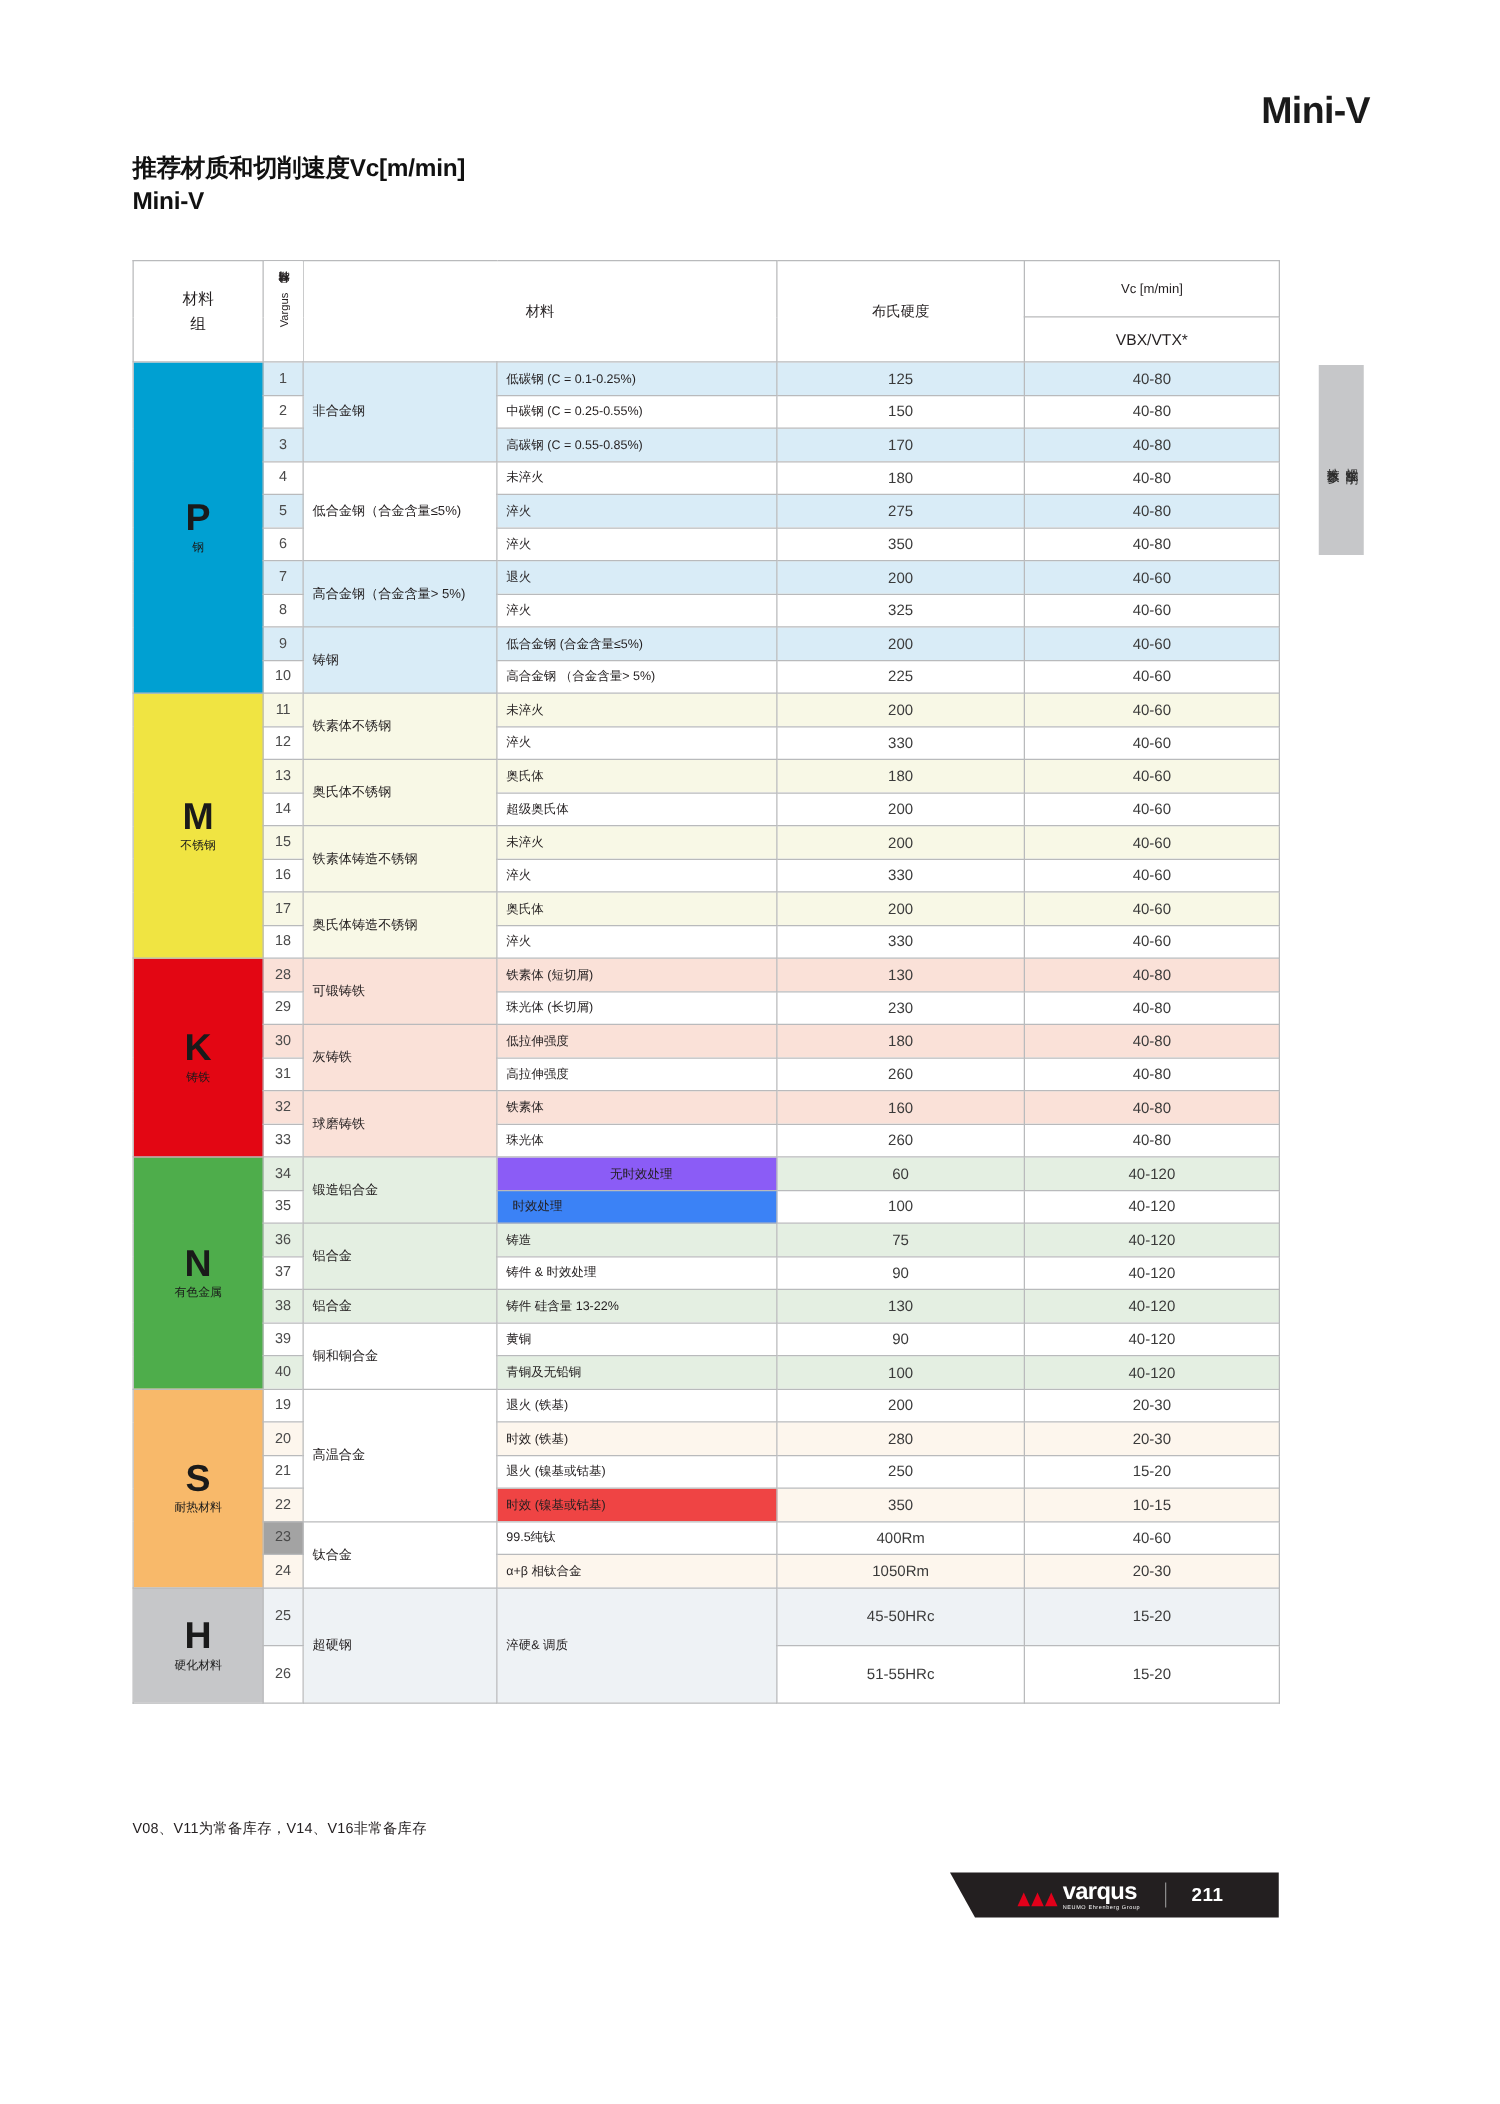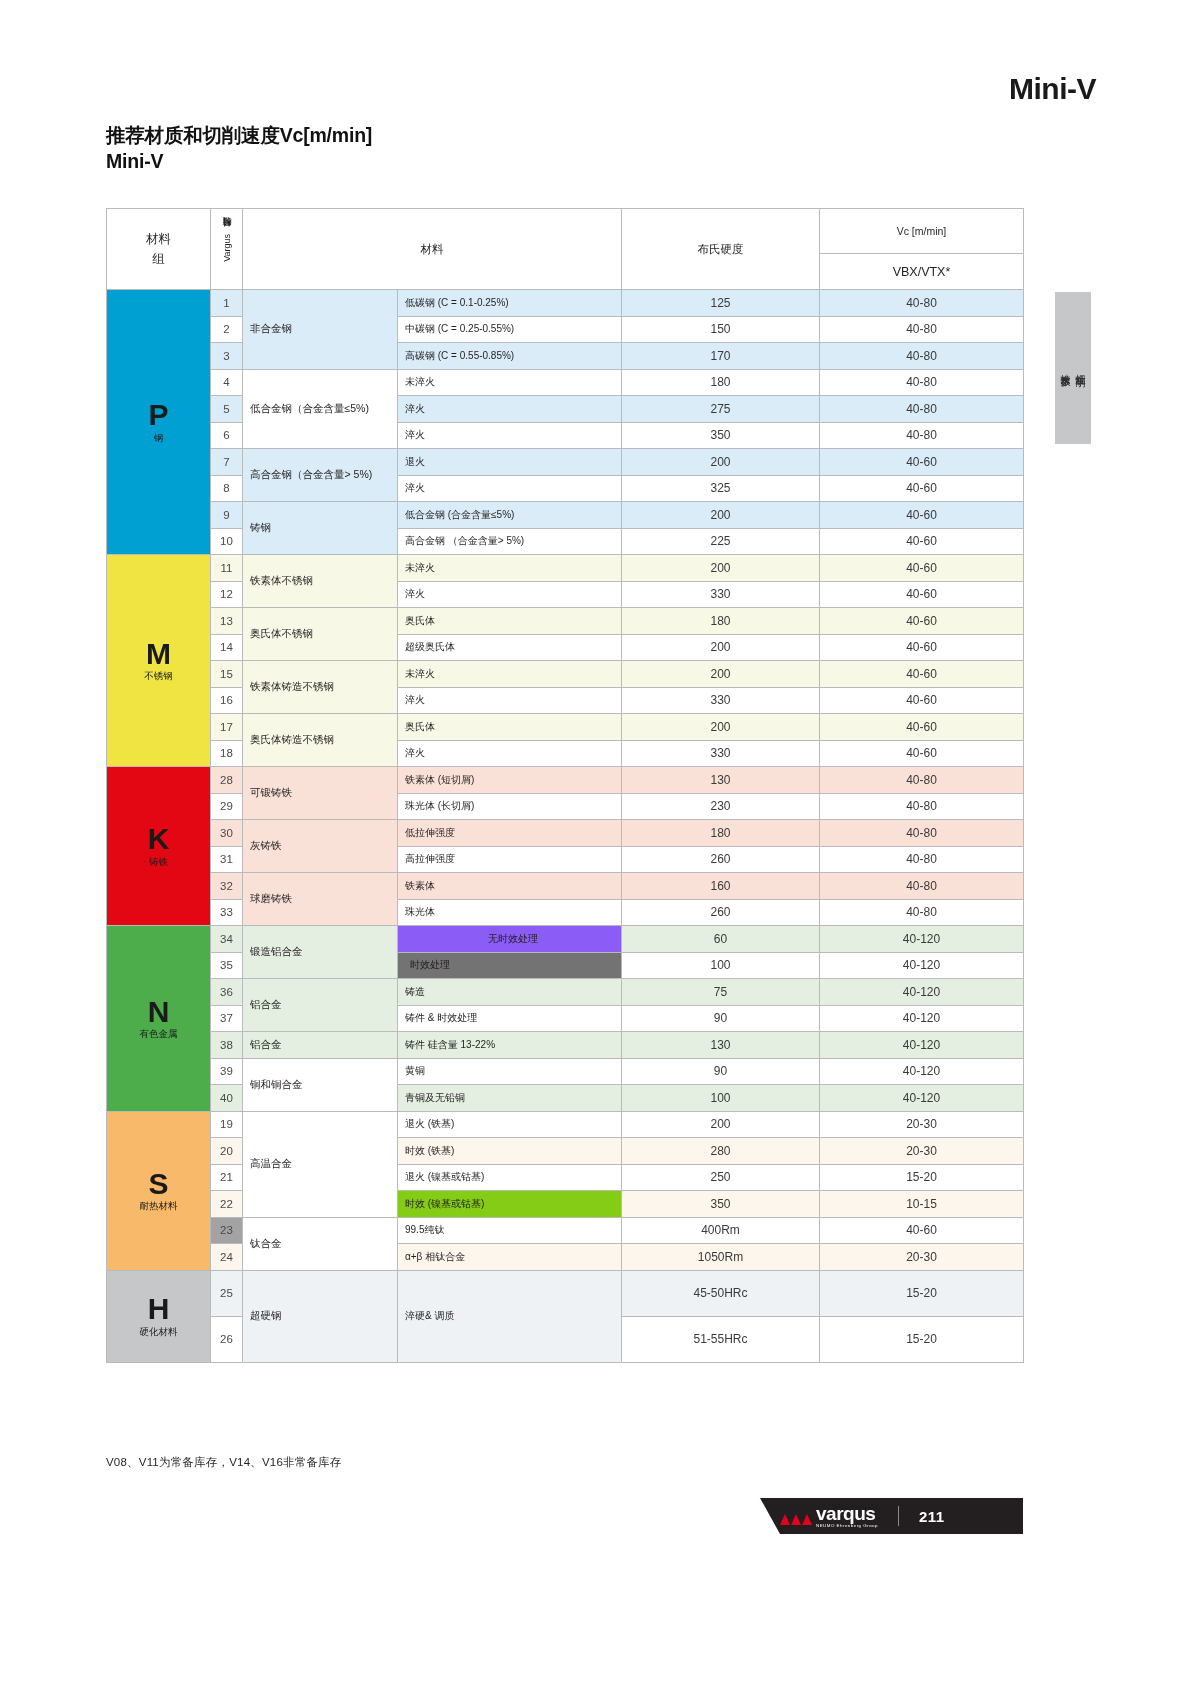--- a/index.html
+++ b/index.html
@@ -161,21 +161,21 @@
   }
 
   
   .footer-bar {
     position: absolute;
     left: 780px; top: 1498px;
     width: 243px; height: 36px;
     background: #231f20;
     display: flex;
     align-items: center;
-    justify-content: flex-start;
+    justify-content: center;
     padding-right: 10px;
   }
   .footer-tri {
     position: absolute;
     left: 760px; top: 1498px;
     width: 0; height: 0;
     border-top: 36px solid #231f20;
     border-left: 20px solid transparent;
   }
   .logo-group {
@@ -432,21 +432,21 @@
               <span class="grp-sub">有色金属</span>
             </td>
             <td class="num" style="background: rgb(228, 239, 226);">34</td>
             <td class="matgrp" rowspan="2" style="background: rgb(228, 239, 226);">锻造铝合金</td>
             <td class="mat" style="background: #8b5cf6; text-align: center;">无时效处理</td>
             <td class="hb" style="background: rgb(228, 239, 226);">60</td>
             <td class="vc" style="background: rgb(228, 239, 226);">40-120</td>
           </tr>
           <tr>
             <td class="num" style="background: rgb(255, 255, 255);">35</td>
-            <td class="mat" style="background: #737373; padding-left: 12px;">时效处理</td>
+            <td class="mat" style="background: #3b82f6; padding-left: 12px;">时效处理</td>
             <td class="hb" style="background: rgb(255, 255, 255);">100</td>
             <td class="vc" style="background: rgb(255, 255, 255);">40-120</td>
           </tr>
           <tr>
             <td class="num" style="background: rgb(228, 239, 226);">36</td>
             <td class="matgrp" rowspan="2" style="background: rgb(228, 239, 226);">铝合金</td>
             <td class="mat" style="background: rgb(228, 239, 226);">铸造</td>
             <td class="hb" style="background: rgb(228, 239, 226);">75</td>
             <td class="vc" style="background: rgb(228, 239, 226);">40-120</td>
           </tr>
@@ -494,21 +494,21 @@
             <td class="vc" style="background: rgb(253, 246, 237);">20-30</td>
           </tr>
           <tr>
             <td class="num" style="background: rgb(255, 255, 255);">21</td>
             <td class="mat" style="background: rgb(255, 255, 255);">退火 (镍基或钴基)</td>
             <td class="hb" style="background: rgb(255, 255, 255);">250</td>
             <td class="vc" style="background: rgb(255, 255, 255);">15-20</td>
           </tr>
           <tr>
             <td class="num" style="background: rgb(253, 246, 237);">22</td>
-            <td class="mat" style="background: #84cc16;">时效 (镍基或钴基)</td>
+            <td class="mat" style="background: #ef4444;">时效 (镍基或钴基)</td>
             <td class="hb" style="background: rgb(253, 246, 237);">350</td>
             <td class="vc" style="background: rgb(253, 246, 237);">10-15</td>
           </tr>
           <tr>
             <td class="num" style="background: #a3a3a3;">23</td>
             <td class="matgrp" rowspan="2" style="background: rgb(255, 255, 255);">钛合金</td>
             <td class="mat" style="background: rgb(255, 255, 255);">99.5纯钛</td>
             <td class="hb" style="background: rgb(255, 255, 255);">400Rm</td>
             <td class="vc" style="background: rgb(255, 255, 255);">40-60</td>
           </tr>

